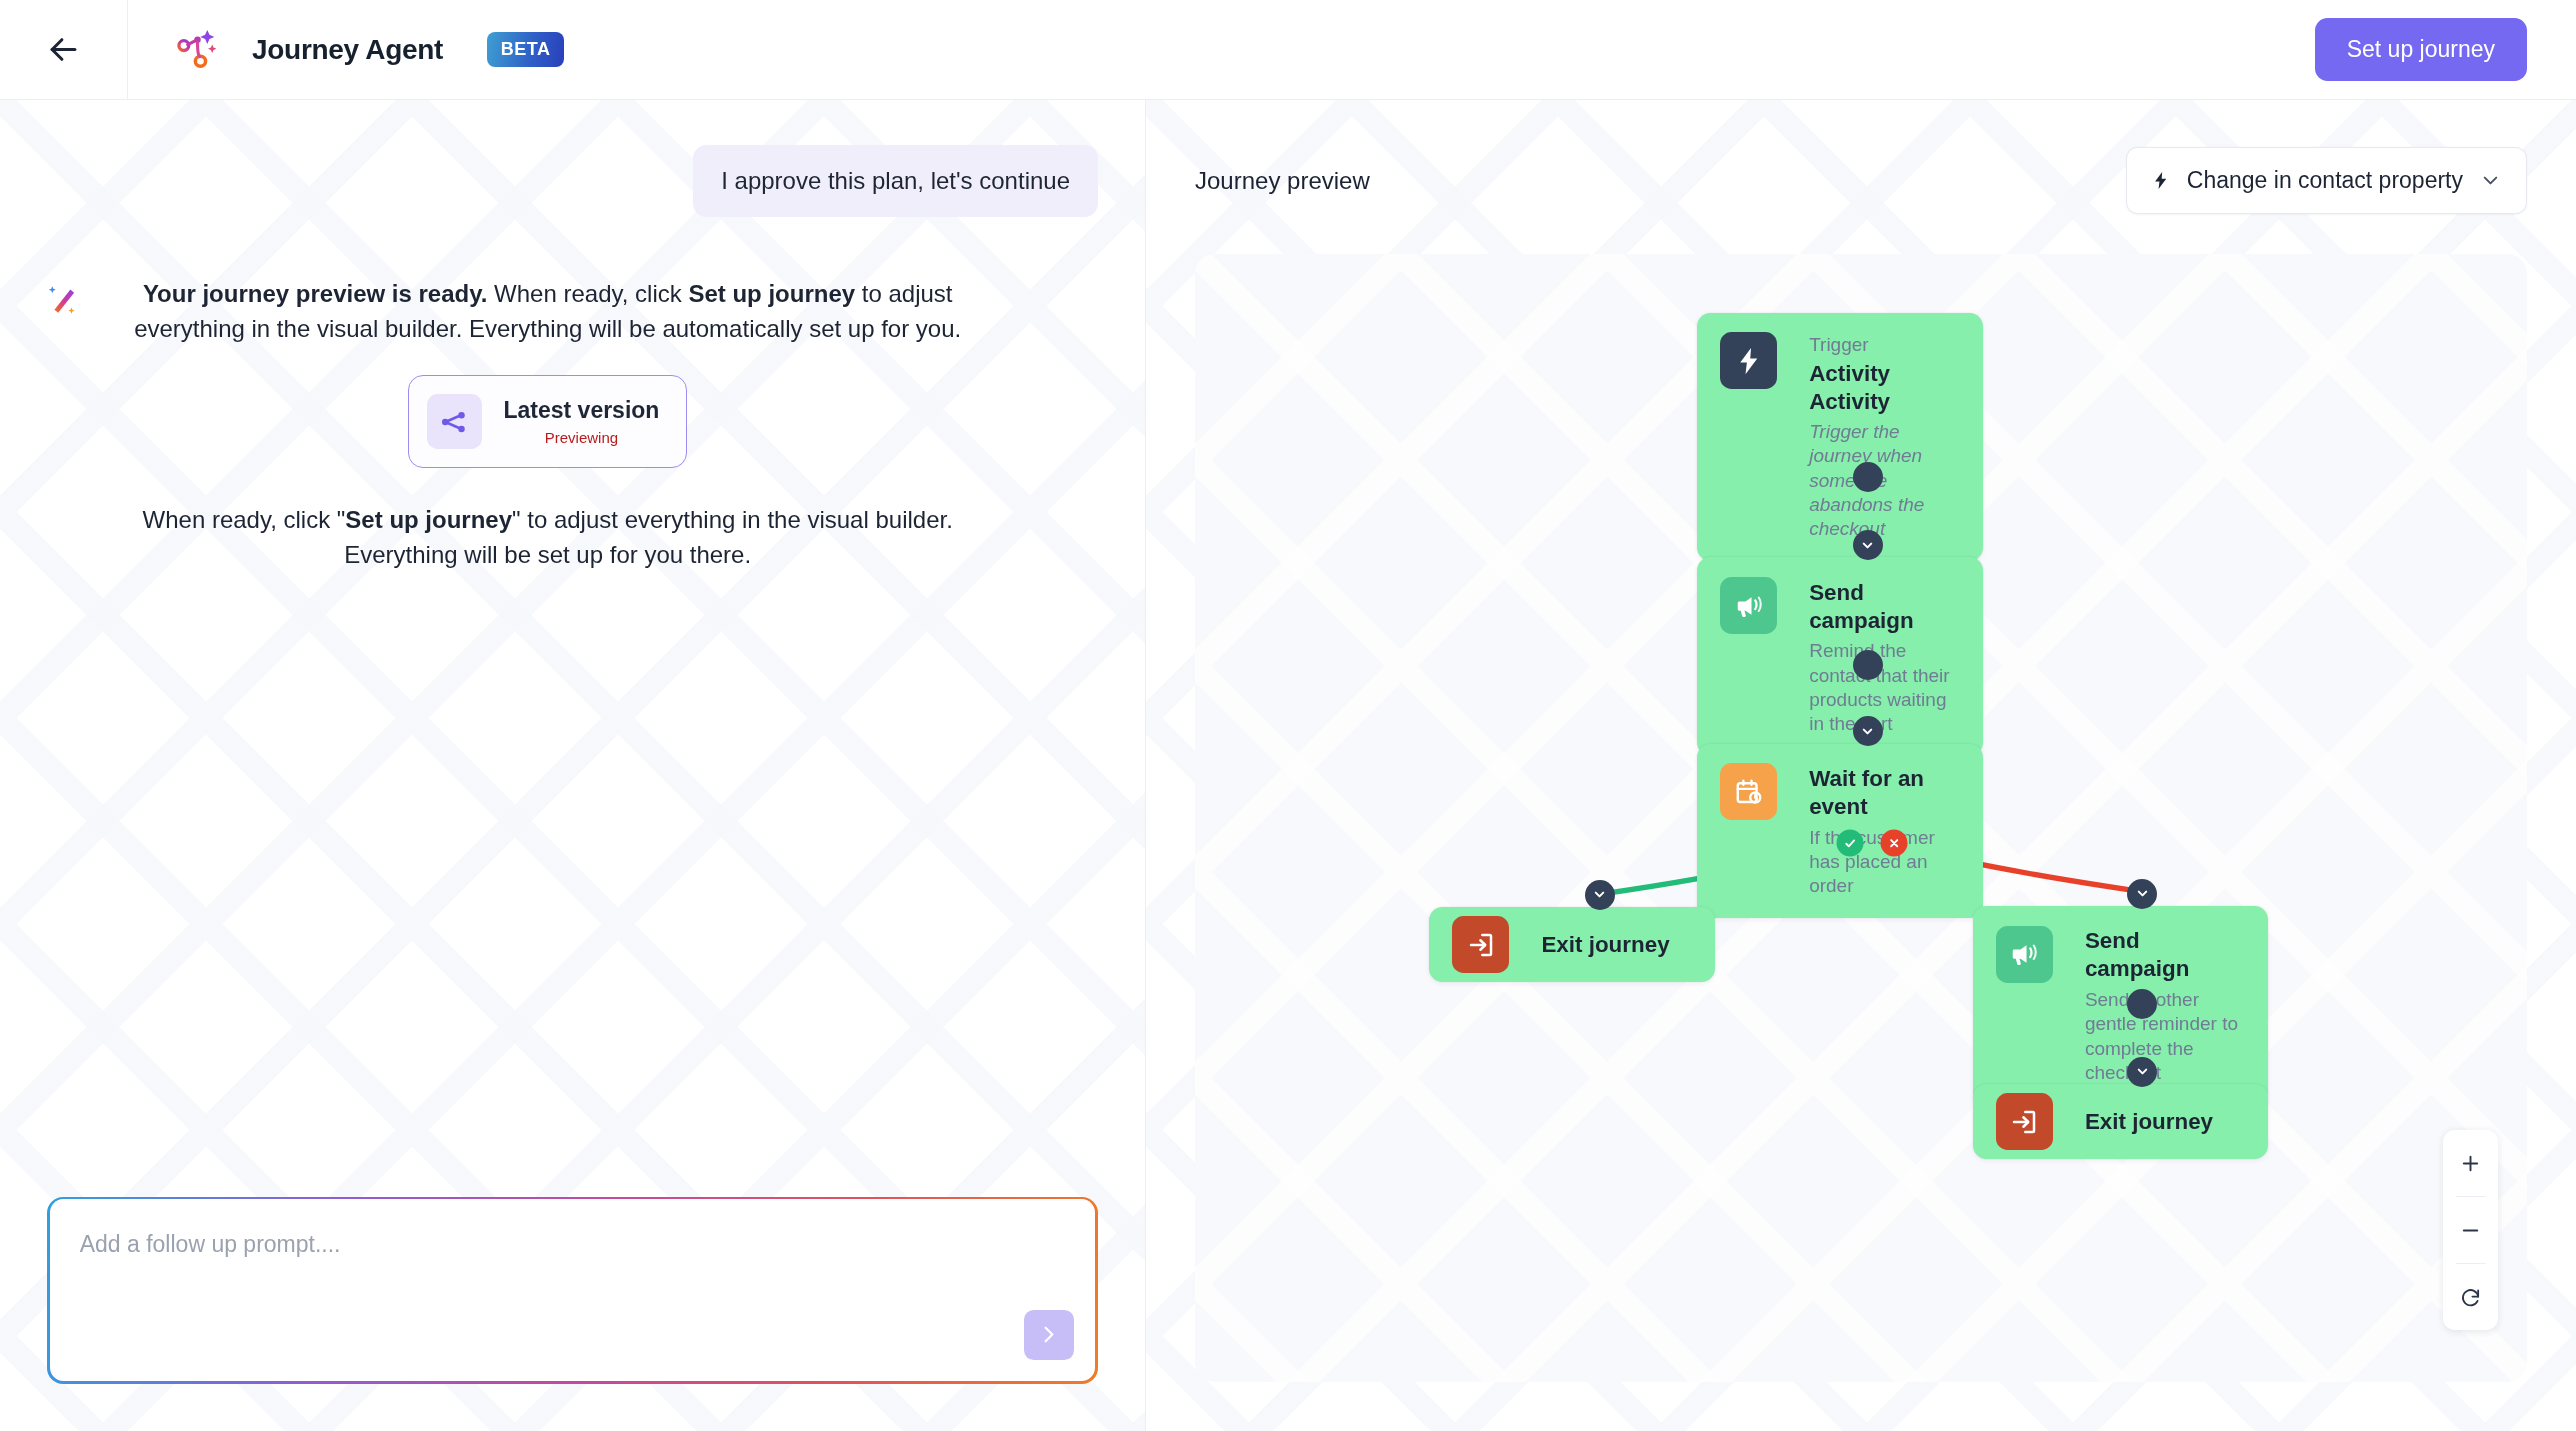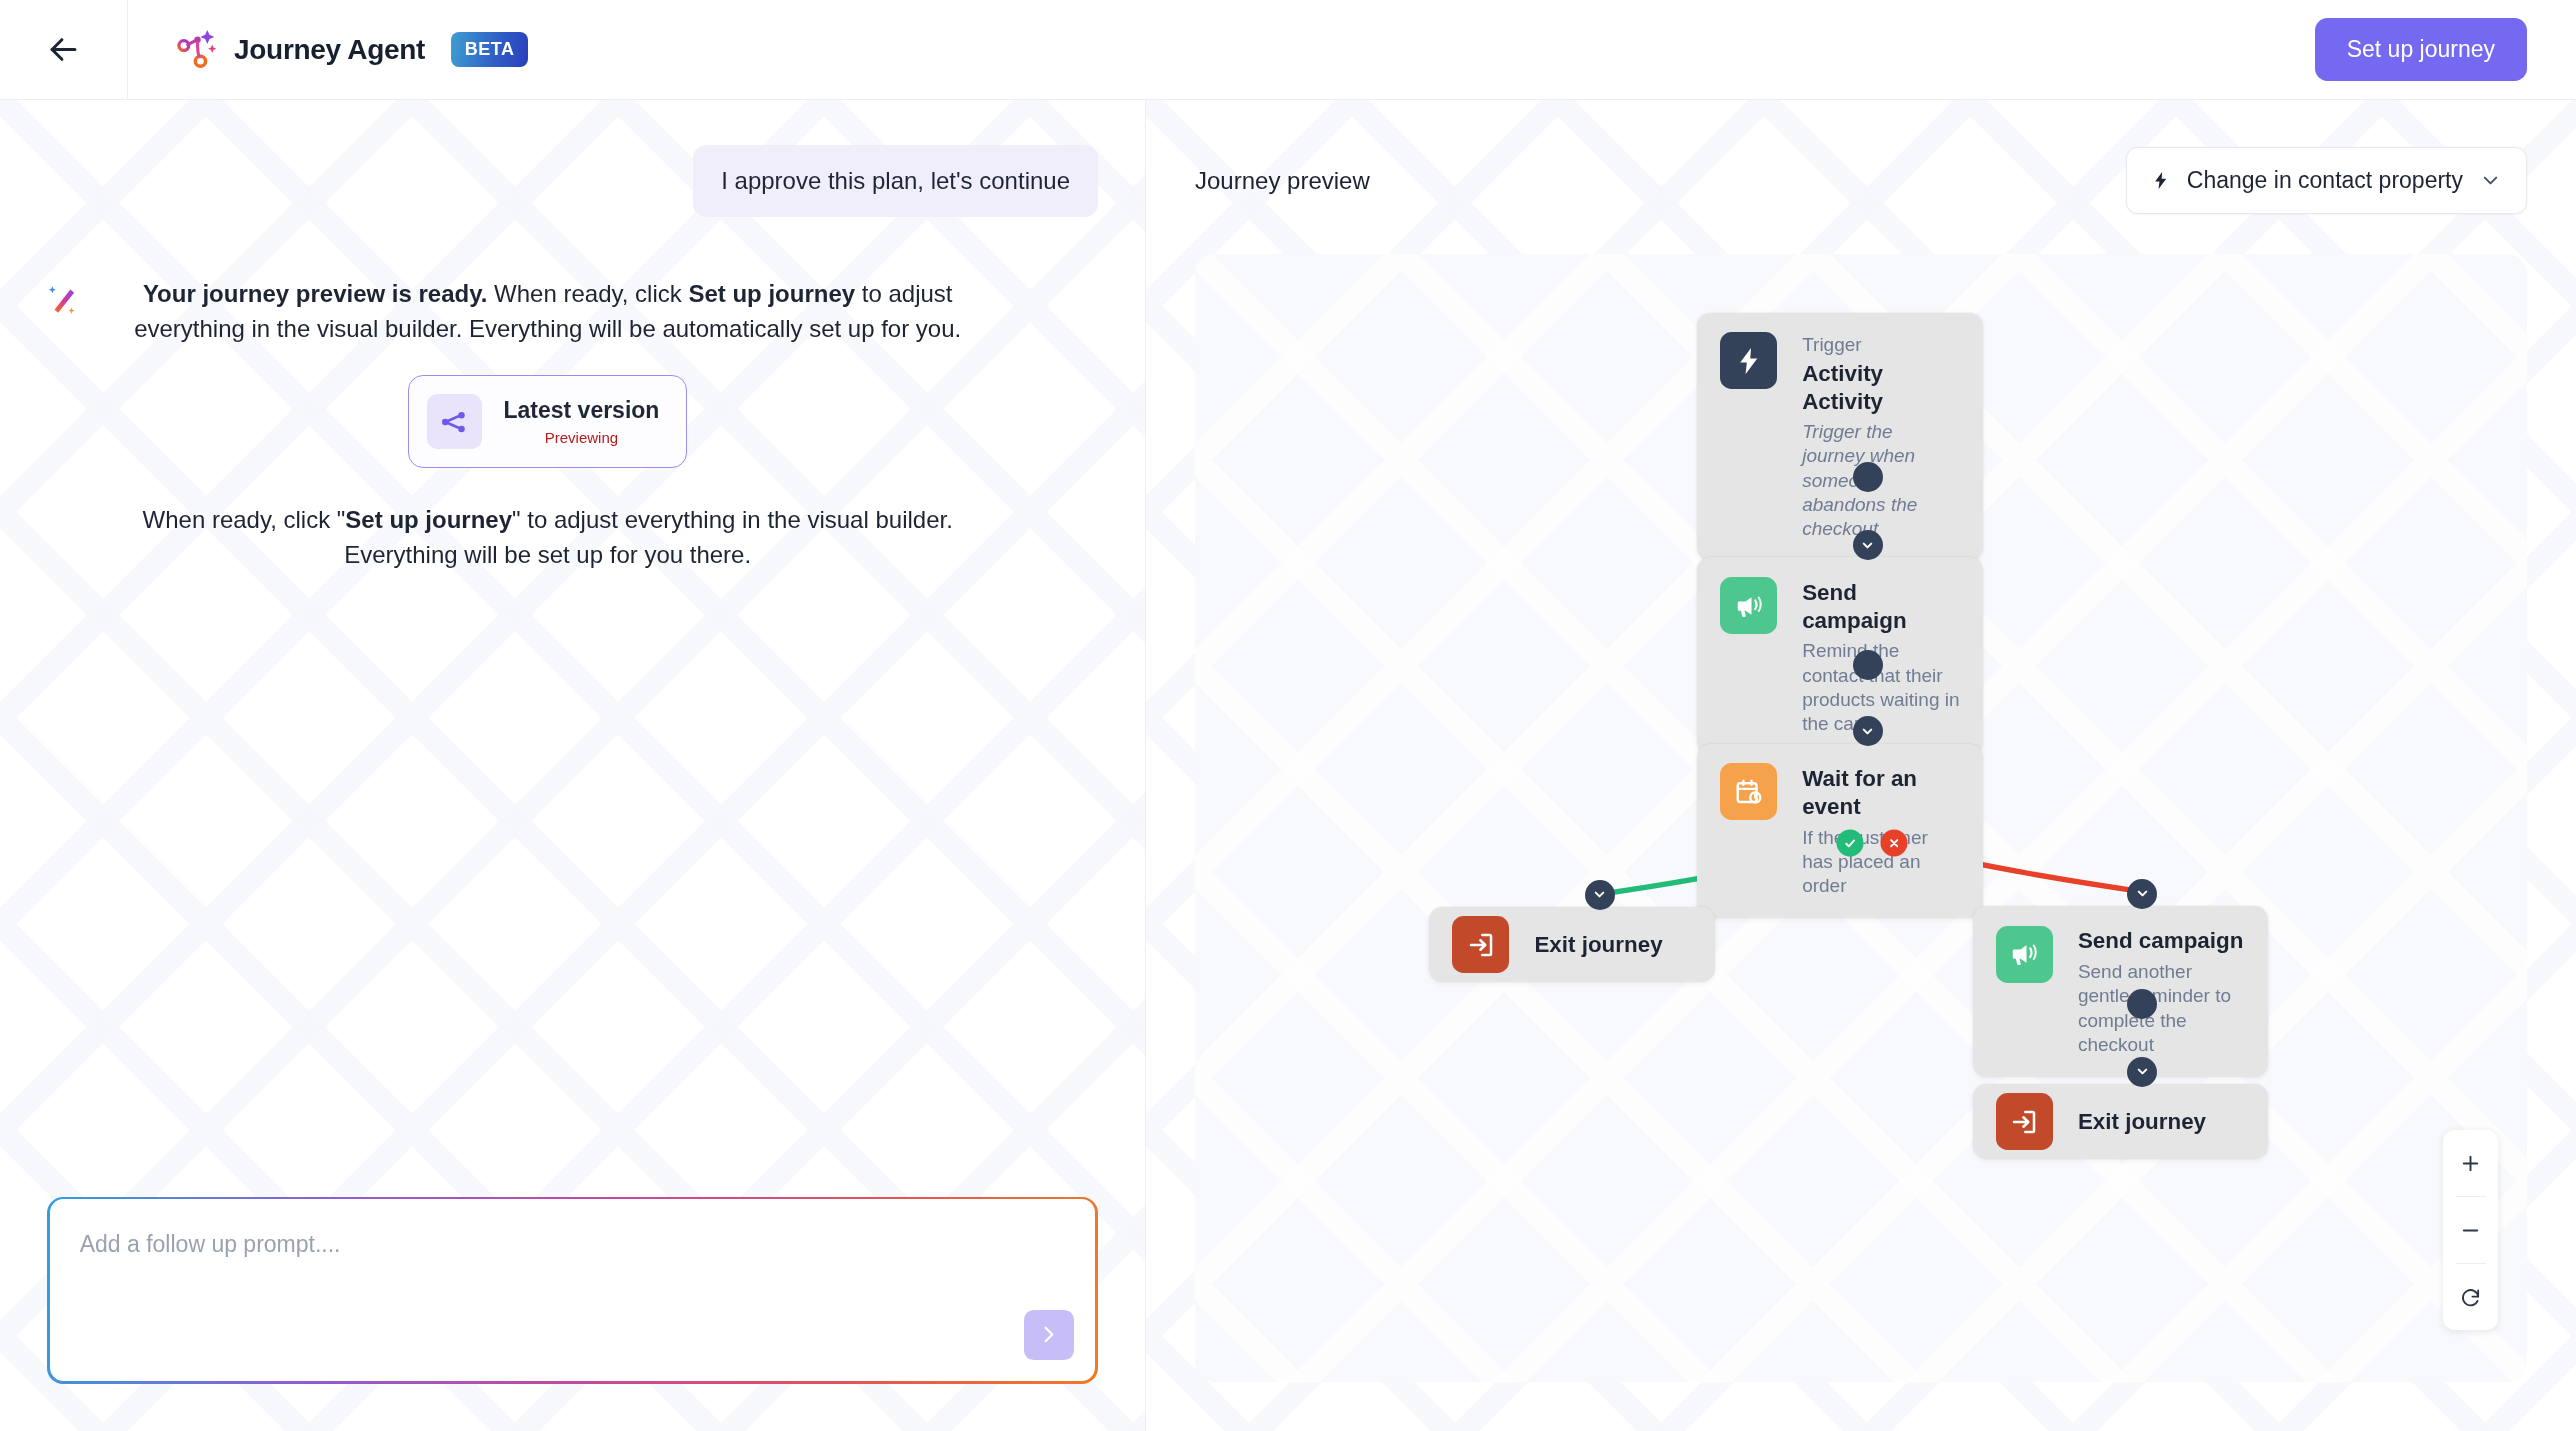--- a/index.html
+++ b/index.html
@@ -19,21 +19,21 @@
     border-bottom: 1.8px solid #eceef3;
     position: relative; z-index: 10;
   }
   .back-zone {
     width: 128px; height: 100px;
     display: flex; align-items: center; justify-content: center;
     border-right: 1.8px solid #eceef3;
     cursor: pointer;
   }
   .back-arrow { width: 39px; height: 39px; color: #1d2433; }
-  .brand { display: flex; align-items: center; gap: 12px; padding-left: 47px; }
+  .brand { display: flex; align-items: center; gap: 30px; padding-left: 47px; }
   .brand-logo { width: 47px; height: 47px; }
   .brand-title { font-size: 28px; font-weight: bold; color: #16202f; letter-spacing: -0.3px; }
   .beta-badge {
     background: linear-gradient(100deg, #3e9fd2 0%, #2f5fc6 58%, #2a3fbb 100%);
     color: #ffffff; font-size: 18px; font-weight: bold; letter-spacing: 0.5px;
     padding: 6.3px 13.4px 7.2px; border-radius: 8px; margin-left: 14.3px;
   }
   .topbar-spacer { flex: 1; }
   .setup-btn {
     background: #7569f2; color: #fff;
@@ -146,23 +146,23 @@
     position: absolute; inset: 0; pointer-events: none;
     background-image:
       linear-gradient(135deg, rgba(255,255,255,0) 46%, rgba(255,255,255,.7) 46%, rgba(255,255,255,.7) 54%, rgba(255,255,255,0) 54%),
       linear-gradient(45deg, rgba(255,255,255,0) 46%, rgba(255,255,255,.7) 46%, rgba(255,255,255,.7) 54%, rgba(255,255,255,0) 54%);
     background-size: 206px 206px;
   }
   .flow { position: absolute; inset: 0; }
   .edge-svg { position: absolute; inset: 0; width: 100%; height: 100%; pointer-events: none; }
 
   .node {
-    position: absolute; background: #e5e5e5; border-radius: 13.4px;
+    position: absolute; background: #86efac; border-radius: 13.4px;
     box-shadow: 0 1.8px 5.4px rgba(25,35,60,.06), 0 0 0 0.9px rgba(25,35,60,.025);
-    display: flex; align-items: flex-start; gap: 25px;
+    display: flex; align-items: flex-start; gap: 32px;
     padding: 19.7px 23px; cursor: pointer;
   }
   .node.compact { align-items: center; }
   .node-ico {
     width: 57px; height: 57px; flex: 0 0 57px; border-radius: 11.6px;
     display: flex; align-items: center; justify-content: center;
   }
   .node-ico svg { width: 30px; height: 30px; color: #ffffff; }
   .ico-dark { background: #344259; }
   .ico-green { background: #4dc78e; }

